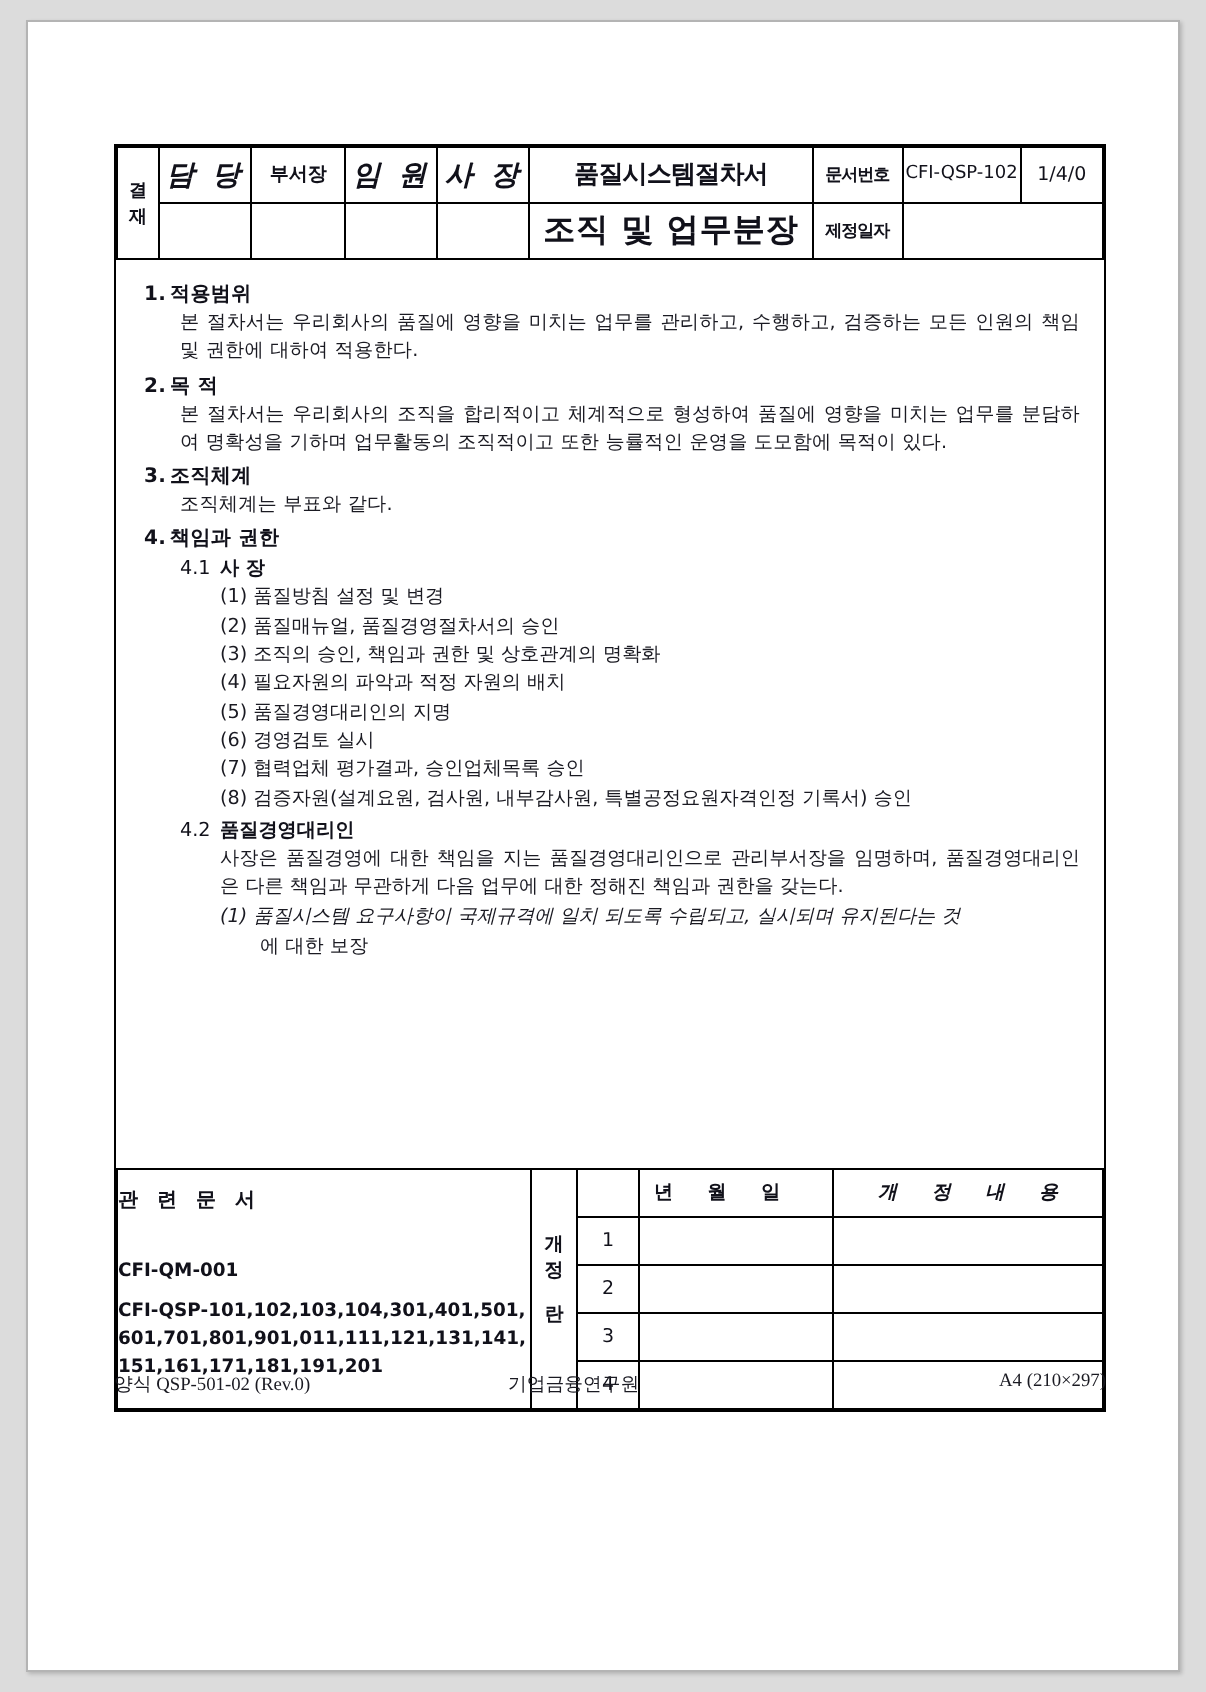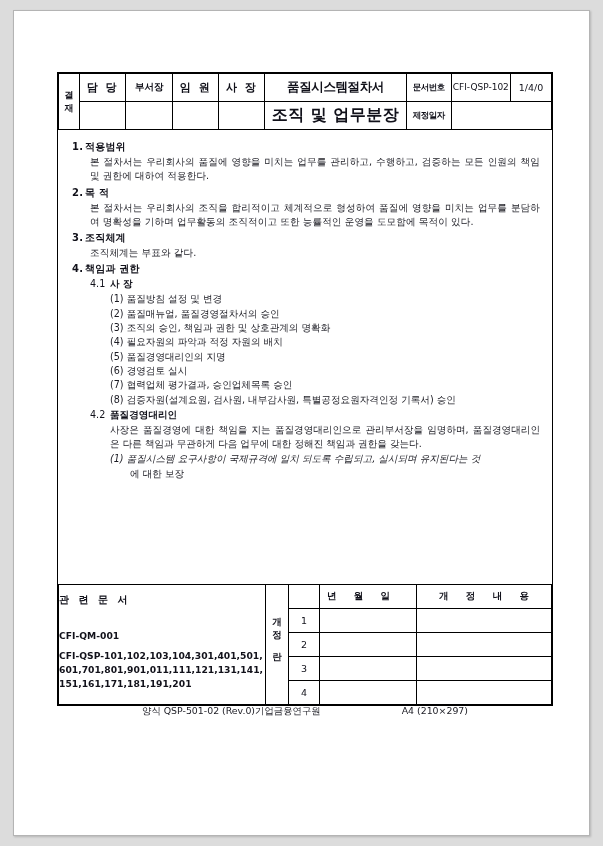--- a/index.html
+++ b/index.html
@@ -51,23 +51,24 @@
   }
   table.header-tbl tr { height: 28px; }
   .cell-approve-label {
     width: 20px;
     font-size: 9px;
     font-weight: bold;
     letter-spacing: 0;
   }
   .cell-sign {
     width: 45px;
-    font-size: 11px;
+    font-size: 14px;
     font-weight: bold;
     letter-spacing: 2px;
+    font-style: italic;
   }
   .cell-sign-wide {
     width: 46px;
     font-size: 9.5px;
     font-weight: bold;
   }
   .cell-title {
     width: 140px;
     font-weight: bold;
     font-size: 12.5px;
@@ -222,33 +223,35 @@
     font-weight: bold;
     letter-spacing: 7px;
     text-indent: 7px;
   }
   .rev-desc {
     text-align: center;
     font-size: 9.5px;
     font-weight: bold;
     letter-spacing: 7px;
     text-indent: 7px;
+    font-style: italic;
   }
   .rev-row { height: 24px; }
 
   
   .footer {
     position: absolute;
     left: 57px;
-    top: 705px;
+    top: 686px;
     width: 496px;
     display: flex;
-    justify-content: center;
+    justify-content: space-between;
     font-size: 9.4px;
     color: #1a1a22;
+    font-family: Liberation Serif, serif;
   }
   .footer-mid { margin-right: 81px; }
 </style>
 </head>
 <body>
 
 <div class="page-shadow"></div>
 
 <div class="doc-frame">
 

